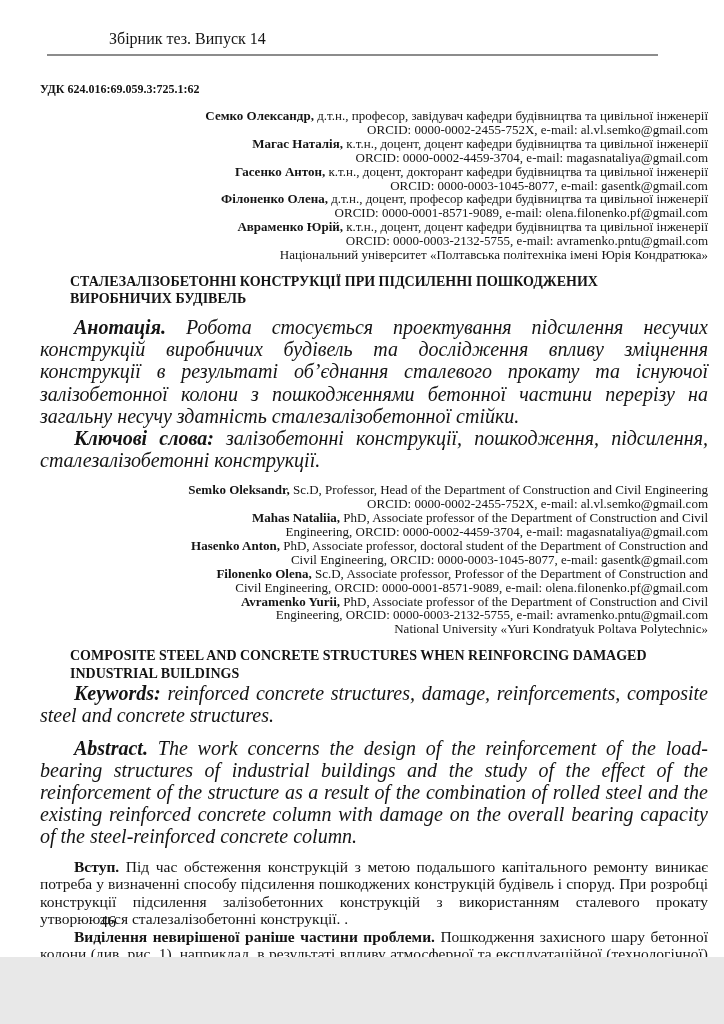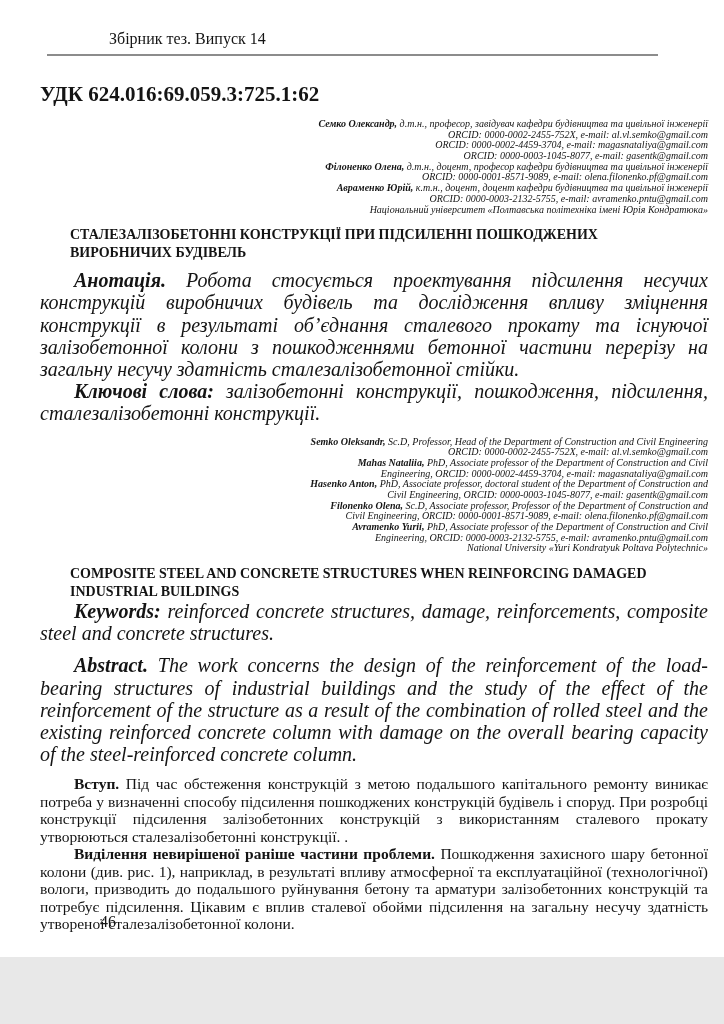--- a/index.html
+++ b/index.html
@@ -18,28 +18,27 @@
 
   .running-head {
     font-size: 16px;
     padding-left: 62px;
     padding-bottom: 6px;
     margin-left: 7px;
     margin-right: 50px;
     border-bottom: 2px solid #8c8c8c;
   }
 
-  .udc { margin-top: 26px; font-size: 21px; font-weight: bold; }
+  .udc { margin-top: 26px; font-size: 12px; font-weight: bold; }
 
   .authors-block {
     margin-top: 12px;
-    font-size: 10px;
+    font-size: 13px;
     line-height: 1.07;
     text-align: right;
-    font-style: italic;
   }
   .authors-block .a-name { font-weight: bold; }
   .pre { white-space: pre-line; margin-top: 48px; }
 
   .article-title {
     margin-top: 11px;
     font-size: 14px;
     font-weight: bold;
     line-height: 1.25;
     padding: 0 30px;
@@ -81,21 +80,27 @@
       <span>Збірник тез. Випуск 14</span>
     </div>
 
     <div class="udc">УДК 624.016:69.059.3:725.1:62</div>
 
     <div class="authors-block">
       <div>
         <span class="a-name">Семко Олександр,</span><span> д.т.н., професор, завідувач кафедри будівництва та цивільної інженерії</span>
       </div>
       <div>ORCID: 0000-0002-2455-752X, e-mail: al.vl.semko@gmail.com</div>
+      <div>
+        <span class="a-name">Магас Наталія,</span><span> к.т.н., доцент, доцент кафедри будівництва та цивільної інженерії</span>
+      </div>
       <div>ORCID: 0000-0002-4459-3704, e-mail: magasnataliya@gmail.com</div>
+      <div>
+        <span class="a-name">Гасенко Антон,</span><span> к.т.н., доцент, докторант кафедри будівництва та цивільної інженерії</span>
+      </div>
       <div>ORCID: 0000-0003-1045-8077, e-mail: gasentk@gmail.com</div>
       <div>
         <span class="a-name">Філоненко Олена,</span><span> д.т.н., доцент, професор кафедри будівництва та цивільної інженерії</span>
       </div>
       <div>ORCID: 0000-0001-8571-9089, e-mail: olena.filonenko.pf@gmail.com</div>
       <div>
         <span class="a-name">Авраменко Юрій,</span><span> к.т.н., доцент, доцент кафедри будівництва та цивільної інженерії</span>
       </div>
       <div>ORCID: 0000-0003-2132-5755, e-mail: avramenko.pntu@gmail.com</div>
       <div>Національний університет «Полтавська політехніка імені Юрія Кондратюка»</div>

